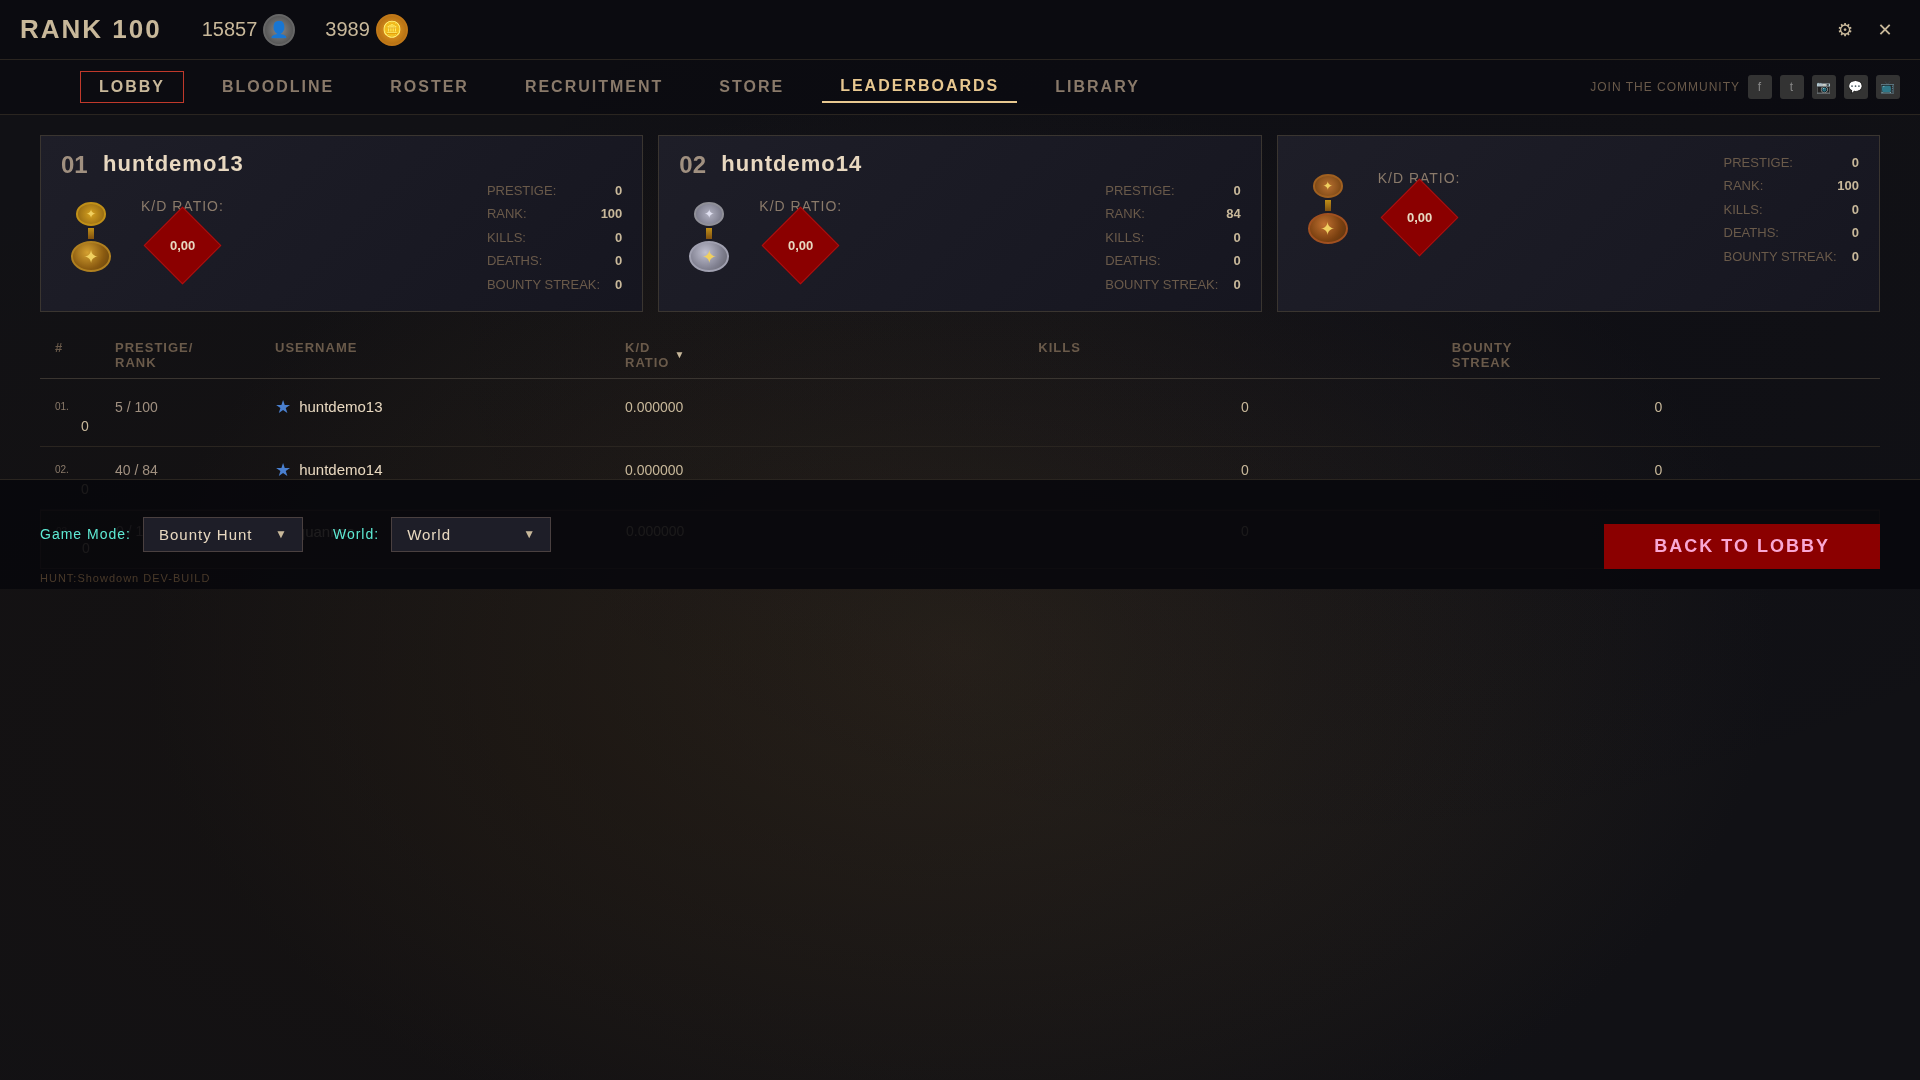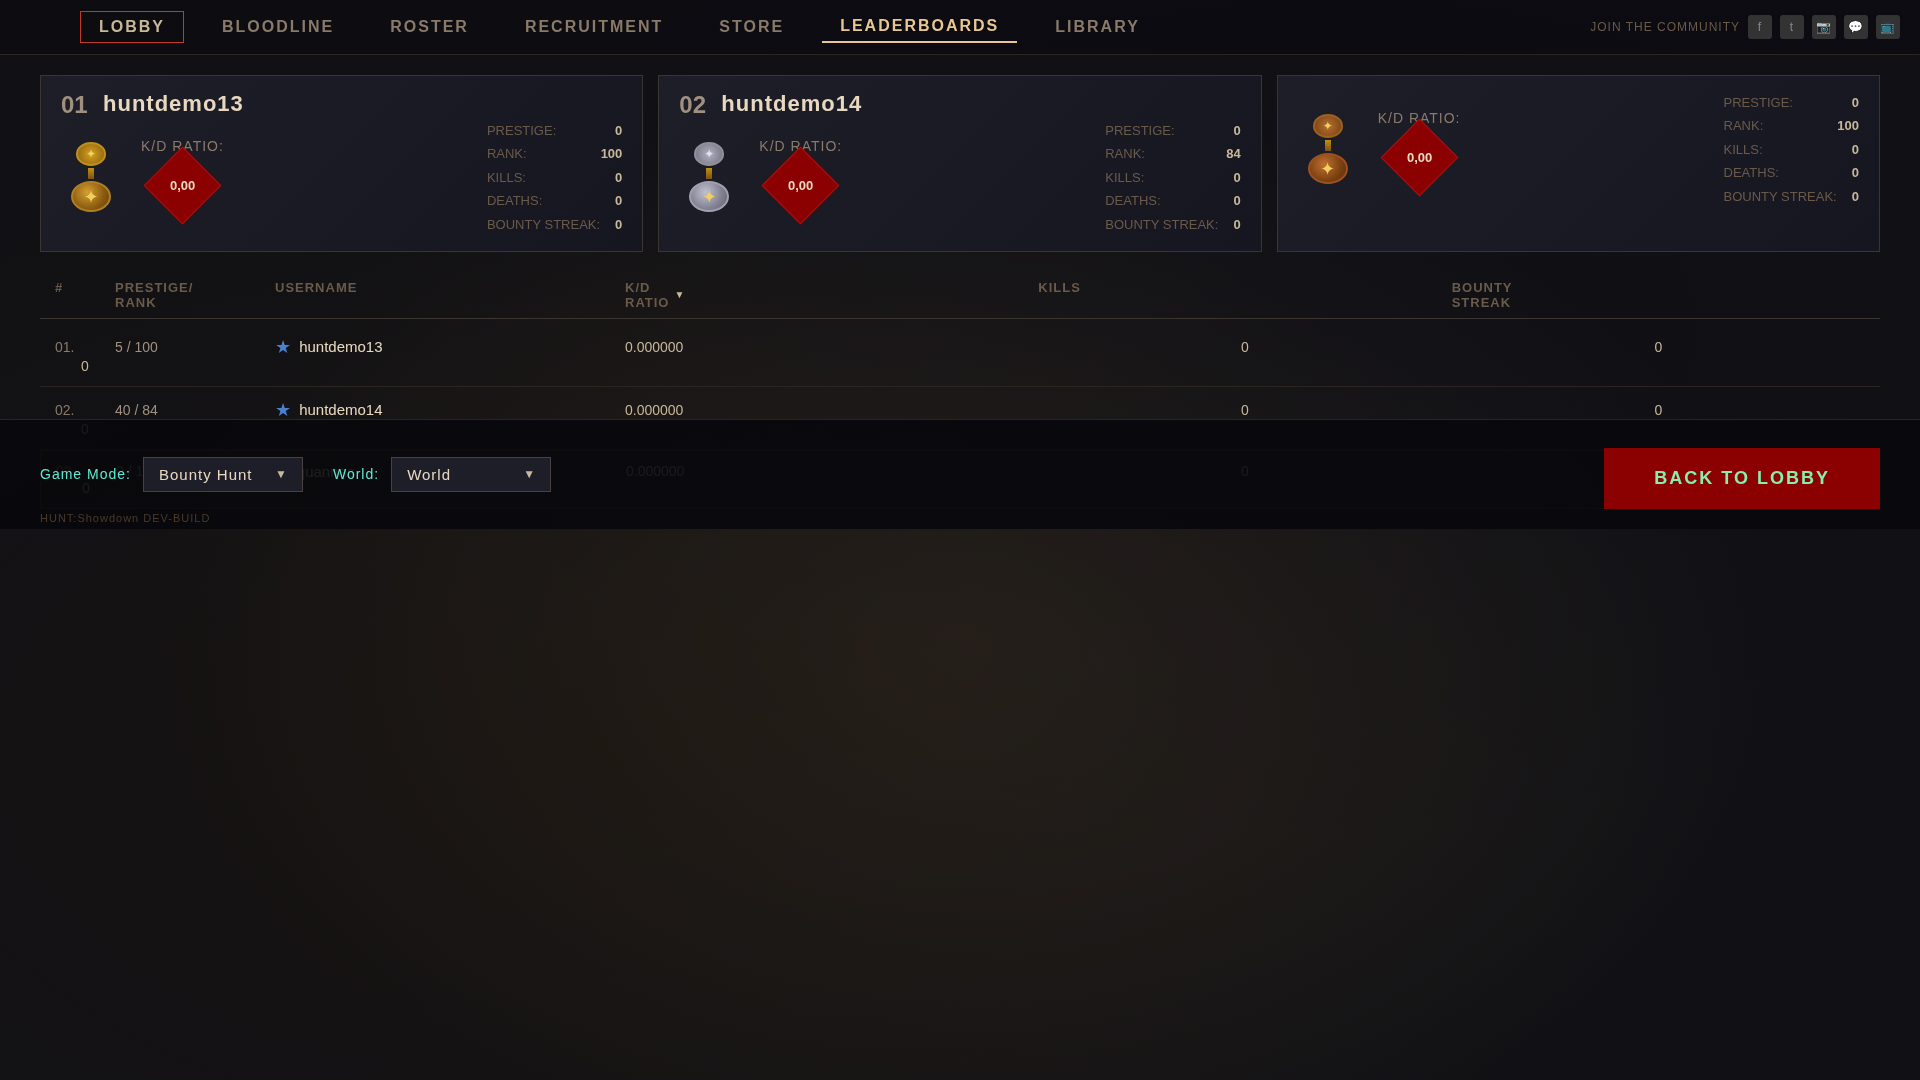--- a/index.html
+++ b/index.html
@@ -286,21 +286,21 @@
       grid-template-columns: 60px 160px 350px 1fr 1fr 1fr;
       padding: 12px 15px;
       border-bottom: 1px solid #2a2520;
       align-items: center;
       cursor: pointer;
     }
     .table-row.highlighted-row {
       background: rgba(40,30,20,0.5);
       border: 1px solid #4a3a2a;
     }
-    .row-num { font-size: 14px; color: #8a7a6a; }
+    .row-num { font-size: 10px; color: #8a7a6a; }
     .row-rank { font-size: 14px; color: #a09080; }
     .row-username {
       display: flex;
       align-items: center;
       gap: 8px;
       font-size: 15px;
       color: #e8d8c0;
     }
     .star-icon {
       color: #4a80d0;
@@ -354,24 +354,24 @@
     .dropdown-arrow {
       color: #c8b89a;
       font-size: 12px;
     }
     .back-btn {
       position: absolute;
       right: 40px;
       bottom: 20px;
       background: #8b0000;
       border: none;
-      padding: 20px 50px;
+      padding: 12px 50px;
       font-size: 18px;
       letter-spacing: 2px;
-      color: #86efac;
+      color: #f9a8d4;
       cursor: pointer;
       font-weight: bold;
       text-transform: uppercase;
     }
 
     .dev-build {
       position: absolute;
       bottom: 5px;
       left: 40px;
       font-size: 11px;
@@ -394,20 +394,35 @@
       z-index: 1;
     }
   </style>
 </head>
 <body>
 
 <div class="bg-overlay"></div>
 
 <div class="content-wrapper">
 
+  <div class="top-bar">
+    <span class="rank-label">RANK 100</span>
+    <div class="currency-item">
+      <span>15857</span>
+      <div class="currency-icon silver">👤</div>
+    </div>
+    <div class="currency-item">
+      <span>3989</span>
+      <div class="currency-icon gold">🪙</div>
+    </div>
+    <div class="top-right-icons">
+      <div class="icon-btn">⚙</div>
+      <div class="icon-btn">✕</div>
+    </div>
+  </div>
 
   <div class="nav-bar">
     <div class="nav-item active-nav">LOBBY</div>
     <div class="nav-item">BLOODLINE</div>
     <div class="nav-item">ROSTER</div>
     <div class="nav-item">RECRUITMENT</div>
     <div class="nav-item">STORE</div>
     <div class="nav-item highlighted">LEADERBOARDS</div>
     <div class="nav-item">LIBRARY</div>
     <div class="nav-join">

